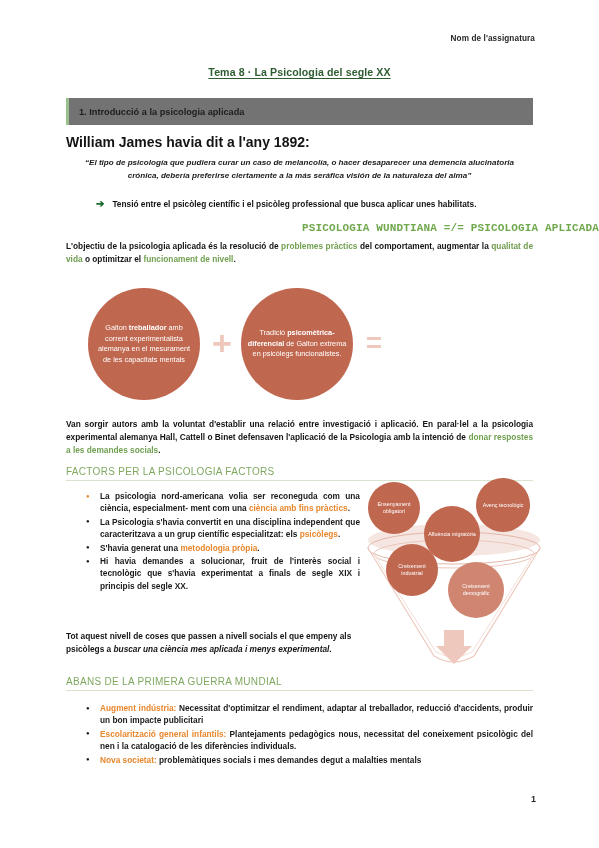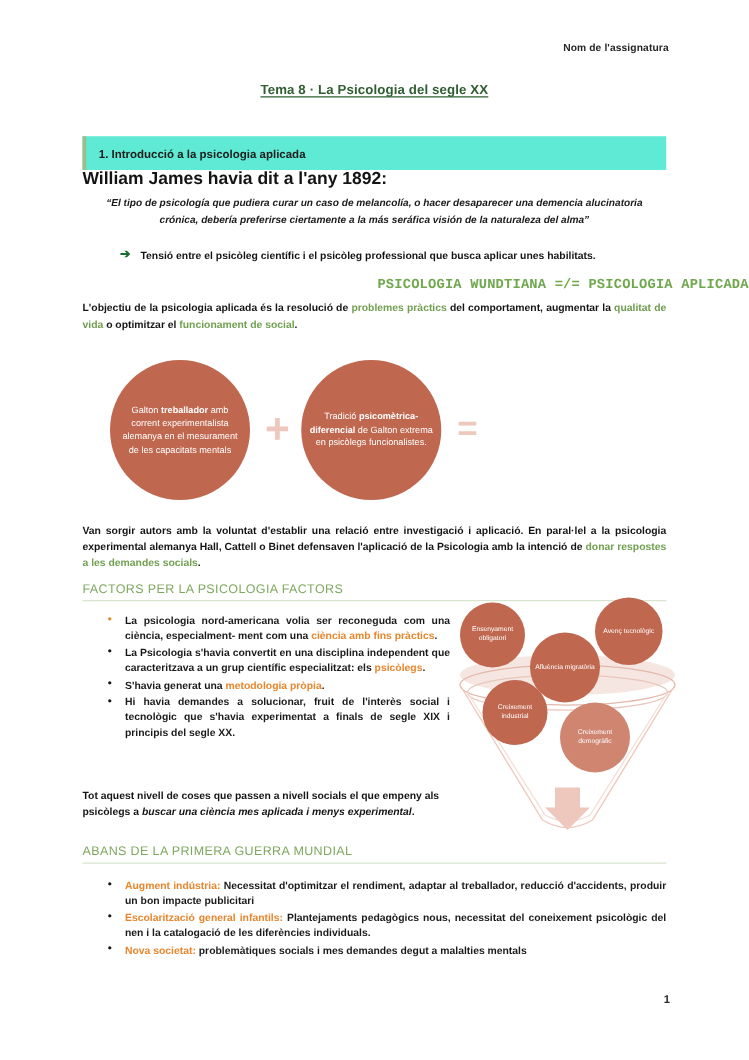--- a/index.html
+++ b/index.html
@@ -26,25 +26,24 @@
     text-align:center;
     font-size:10.6px; font-weight:700; color:#2f5d32;
     text-decoration:underline;
     text-underline-offset:2px;
     letter-spacing:.1px;
   }
 
   
   .banner {
     position:absolute; left:66px; top:98px; width:467px; height:27px;
-    background:#5eead4;
+    background:#737373;
     border-left:3px solid #9bbf8c;
     display:flex; align-items:center;
     padding-left:10px;
-    margin-top:11px;
   }
   .banner-text { font-size:9.2px; font-weight:700; color:#1d1d1d; }
 
   
   .tx { position:absolute; font-size:8.3px; line-height:12.6px; color:#141414; }
   .ital { font-style:italic; }
   .green { color:#70a050; }
   .green-d { color:#6f9c4f; }
   .orange { color:#e8862c; }
 
@@ -164,21 +163,21 @@
   <div class="tx quote">“El tipo de psicología que pudiera curar un caso de melancolía, o hacer desaparecer una demencia alucinatoria crónica, debería preferirse ciertamente a la más seráfica visión de la naturaleza del alma”</div>
 
   <div class="tx arrow-row">
     <span class="arrow-glyph">➔</span>
     <span>Tensió entre el psicòleg científic i el psicòleg professional que busca aplicar unes habilitats.</span>
   </div>
 
   <div class="tx wundt">PSICOLOGIA WUNDTIANA =/= PSICOLOGIA APLICADA</div>
 
   <div class="tx p-objectiu">
-    <span>L'objectiu de la psicologia aplicada és la resolució de </span><span class="green">problemes pràctics</span><span> del comportament, augmentar la </span><span class="green-d">qualitat de vida</span><span> o optimitzar el </span><span class="green">funcionament de social</span><span>.</span>
+    <span>L'objectiu de la psicologia aplicada és la resolució de </span><span class="green">problemes pràctics</span><span> del comportament, augmentar la </span><span class="green-d">qualitat de vida</span><span> o optimitzar el </span><span class="green">funcionament de nivell</span><span>.</span>
   </div>
 
   <div class="diagram">
     <div class="circ c1">
       <span><span>Galton </span><b>treballador</b><span> amb corrent experimentalista alemanya en el mesurament de les capacitats mentals</span></span>
     </div>
     <div class="op op-plus">+</div>
     <div class="circ c2">
       <span><span>Tradició </span><b>psicomètrica-diferencial</b><span> de Galton extrema en psicòlegs funcionalistes.</span></span>
     </div>

